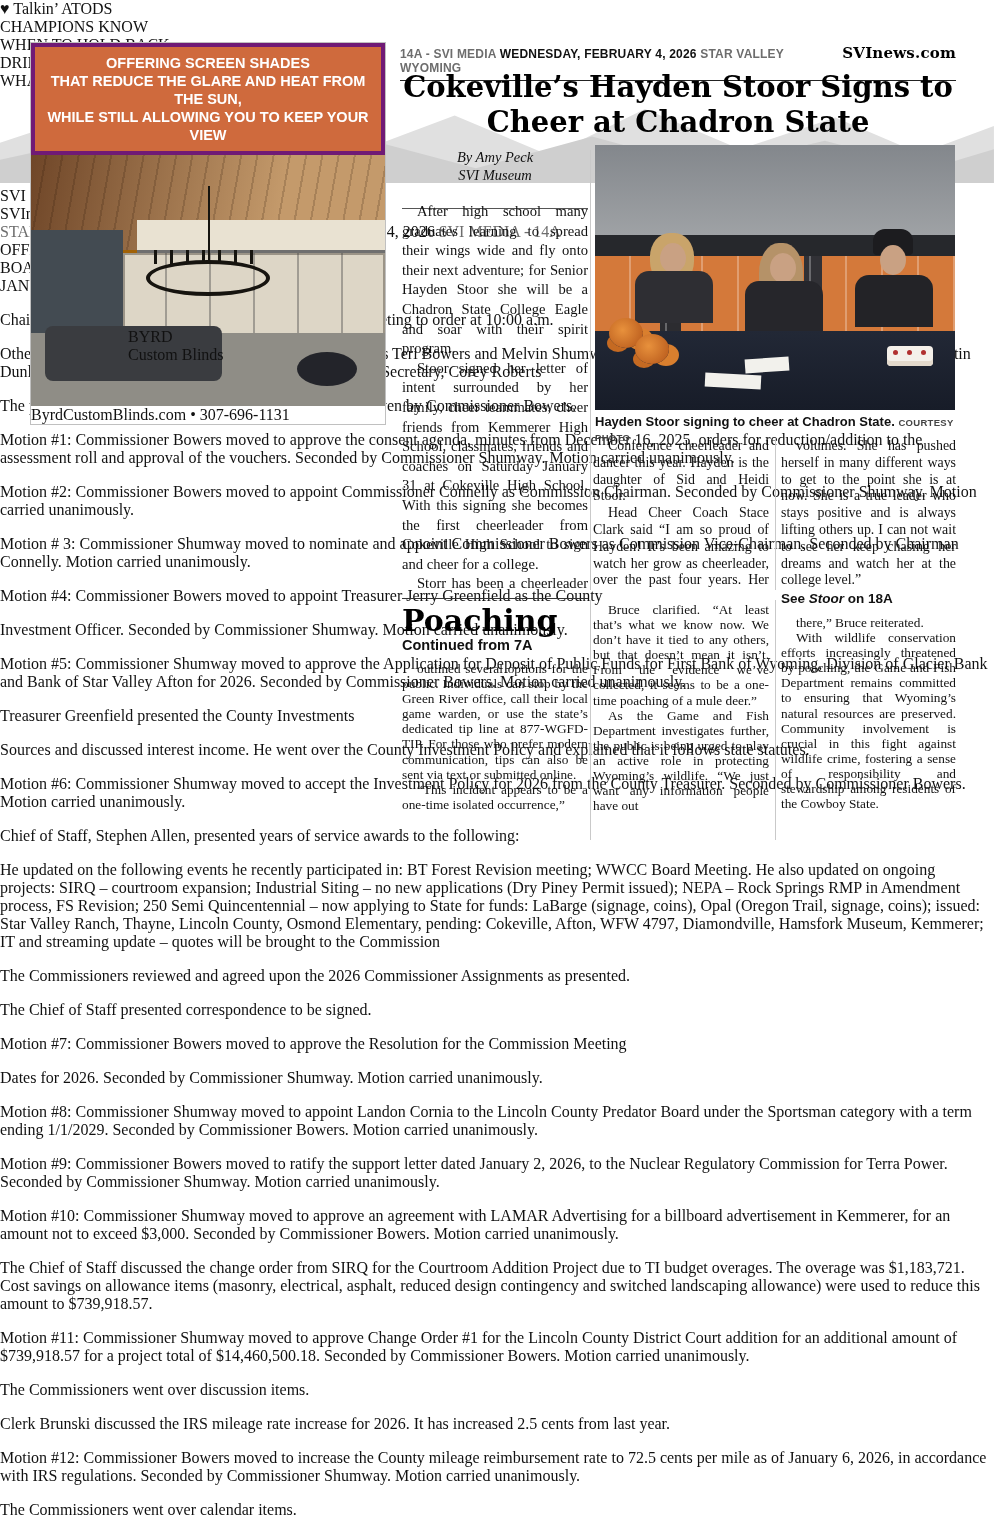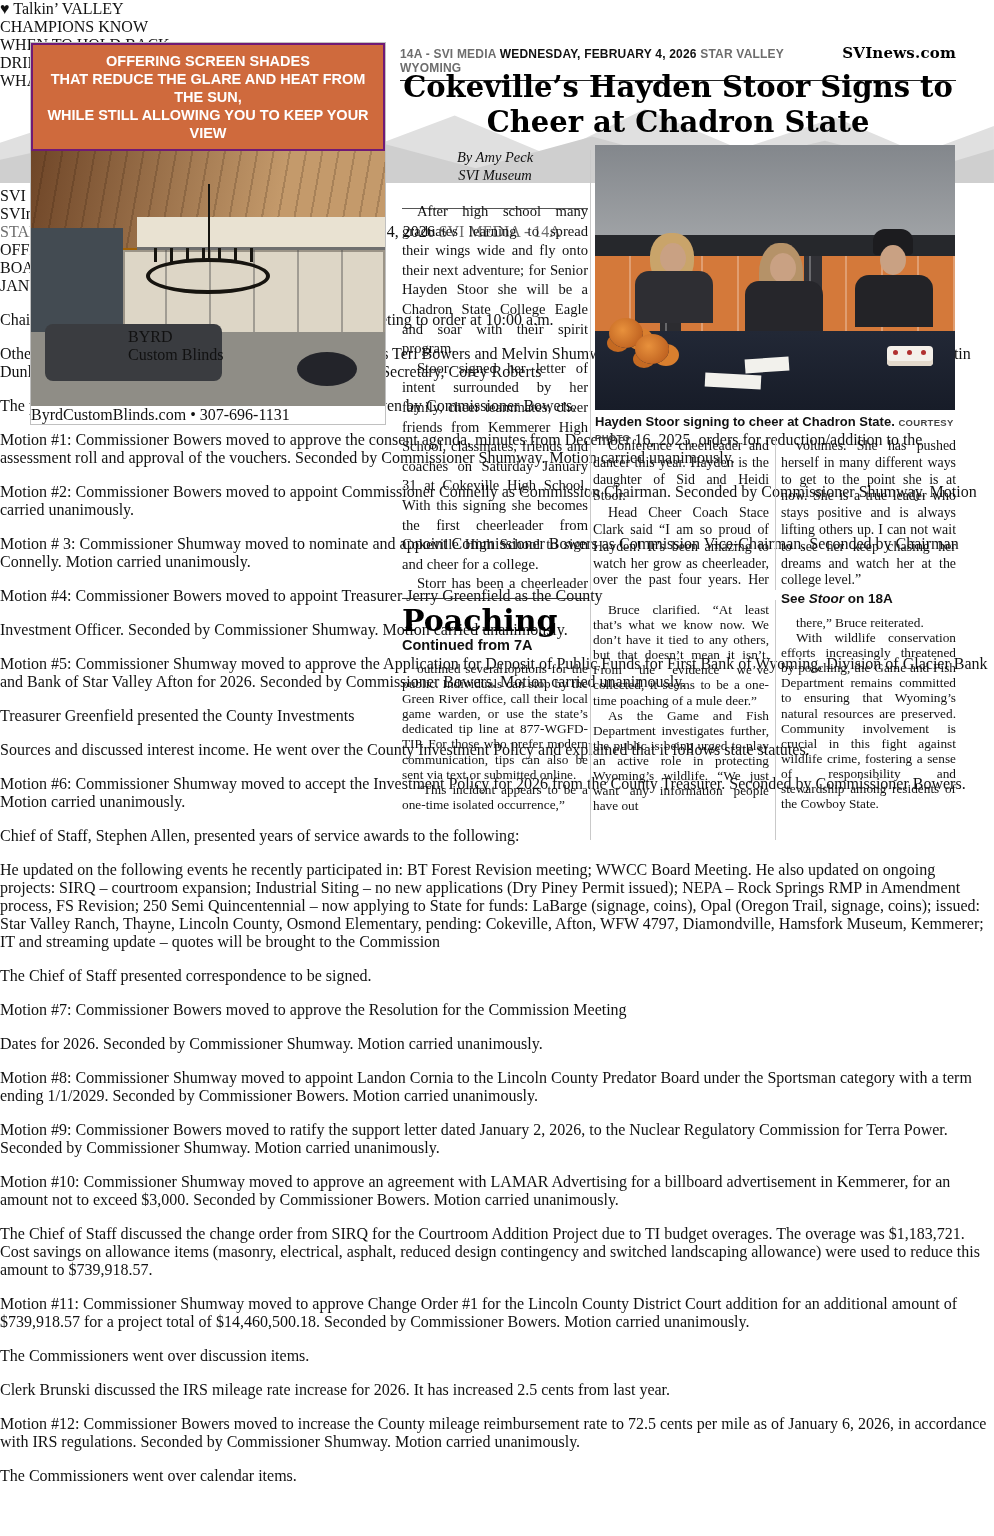--- a/index.html
+++ b/index.html
@@ -64,21 +64,21 @@
   .poach-rule{border-top:1.5px solid #333;margin-bottom:6px;}
   .poach-title{font-family:"DejaVu Serif",serif;font-weight:900;font-size:30px;line-height:32px;color:#000;}
   .poach-sub{font-family:"Liberation Sans",sans-serif;font-weight:bold;font-size:14.5px;margin-bottom:8px;}
   .poach-text{font-size:13.3px;line-height:15.1px;}
   .poach-col2{position:absolute;left:593px;top:602px;width:176px;height:240px;overflow:hidden;font-size:13.3px;line-height:15.1px;}
   .poach-col3{position:absolute;left:781px;top:615px;width:175px;height:240px;overflow:hidden;font-size:13.3px;line-height:15.1px;}
 
   
   .byrd-ad{position:absolute;left:30px;top:42px;width:356px;height:383px;border:1px solid #c0c0c0;
            background:#fff;display:flex;flex-direction:column;}
-  .byrd-banner{background:#cf6a3d;border:2px solid #701a75;color:#fff;text-align:center;
+  .byrd-banner{background:#cf6a3d;border:4px solid #701a75;color:#fff;text-align:center;
                font-family:"Liberation Sans",sans-serif;font-weight:bold;font-size:14.5px;line-height:18px;
                padding:7px 2px;}
   .byrd-photo{position:relative;flex:1;overflow:hidden;background:#a16207;}
   .byrd-ceiling{position:absolute;left:0;top:0;right:0;height:38%;
       background:linear-gradient(100deg,#6f4628,#c49a6b 70%),#a87948;
       background-blend-mode:normal;}
   .byrd-planks{position:absolute;left:0;top:0;right:0;height:38%;
       background:repeating-linear-gradient(100deg,transparent 0 14px,rgba(40,20,5,.18) 14px 16px);}
   .byrd-clerestory{position:absolute;left:30%;top:26%;right:0;height:13%;background:#e9e2d2;
       box-shadow:inset 0 -3px 0 #6f6f6f;}
@@ -315,21 +315,21 @@
         </div>
       </div>
       <div class="couch"></div>
       <div class="couch-arm"></div>
       <div class="viewer1"></div>
       <div class="viewer2"></div>
       <div class="atods">
         <span class="heart">♥</span>
         <span>
           <span class="t1">Talkin’</span>
-          <span class="t2">VALLEY</span>
+          <span class="t2">ATODS</span>
         </span>
       </div>
     </div>
     <div class="drink-dark">
       <div class="confetti" style="left:18px;top:40px;background:#2ab6e8;"></div>
       <div class="confetti" style="left:330px;top:70px;background:#e87a22;"></div>
       <div class="confetti" style="left:30px;top:96px;background:#f6c500;"></div>
       <div class="confetti" style="left:320px;top:24px;background:#2ab6e8;"></div>
       <div class="champ-row">
         <span class="big-red">CHAMPIONS</span>
@@ -381,20 +381,21 @@
         <p>Investment Officer. Seconded by Commissioner Shumway. Motion carried unanimously.</p>
         <p>Motion #5: Commissioner Shumway moved to approve the Application for Deposit of Public Funds for First Bank of Wyoming, Division of Glacier Bank and Bank of Star Valley Afton for 2026.  Seconded by Commissioner Bowers. Motion carried unanimously.</p>
         <p>Treasurer Greenfield presented the County Investments</p>
       </div>
   </div>
   <div class="ncol ncol2">
       <p>Sources and discussed interest income.  He went over the County Investment Policy and explained that it follows state statutes.</p>
       <p>Motion #6: Commissioner Shumway moved to accept the Investment Policy for 2026 from the County Treasurer. Seconded by Commissioner Bowers.  Motion carried unanimously.</p>
       <p>Chief of Staff, Stephen Allen, presented years of service awards to the following:</p>
       <p>He updated on the following events he recently participated in: BT Forest Revision meeting; WWCC Board Meeting. He also updated on ongoing projects:  SIRQ – courtroom expansion; Industrial Siting – no new applications (Dry Piney Permit issued); NEPA – Rock Springs RMP in Amendment process, FS Revision; 250 Semi Quincentennial – now applying to State for funds: LaBarge (signage, coins), Opal (Oregon Trail, signage, coins); issued:  Star Valley Ranch, Thayne, Lincoln County, Osmond Elementary, pending:  Cokeville, Afton, WFW 4797, Diamondville, Hamsfork Museum, Kemmerer; IT and streaming update – quotes will be brought to the Commission</p>
+      <p>The Commissioners reviewed and agreed upon the 2026 Commissioner Assignments as presented.</p>
       <p>The Chief of Staff presented correspondence to be signed.</p>
       <p>Motion #7: Commissioner Bowers moved to approve the Resolution for the Commission Meeting</p>
       <p>Dates for 2026.  Seconded by Commissioner Shumway. Motion carried unanimously.</p>
       <p>Motion #8: Commissioner Shumway moved to appoint Landon Cornia to the Lincoln County Predator Board under the Sportsman category with a term ending 1/1/2029.  Seconded by Commissioner Bowers.  Motion carried unanimously.</p>
     </div>
   <div class="ncol ncol3">
       <p>Motion #9: Commissioner Bowers moved to ratify the support letter dated January 2, 2026, to the Nuclear Regulatory Commission for Terra Power.  Seconded by Commissioner Shumway.  Motion carried unanimously.</p>
       <p>Motion #10: Commissioner Shumway moved to approve an agreement with LAMAR Advertising for a billboard advertisement in Kemmerer, for an amount not to exceed $3,000.  Seconded by Commissioner Bowers.  Motion carried unanimously.</p>
       <p>The Chief of Staff discussed the change order from SIRQ for the Courtroom Addition Project due to TI budget overages.  The overage was $1,183,721.  Cost savings on allowance items (masonry, electrical, asphalt, reduced design contingency and switched landscaping allowance) were used to reduce this amount to $739,918.57.</p>
       <p>Motion #11: Commissioner Shumway moved to approve Change Order #1 for the Lincoln County District Court addition for an additional amount of $739,918.57 for a project total of $14,460,500.18. Seconded by Commissioner Bowers.  Motion carried unanimously.</p>

